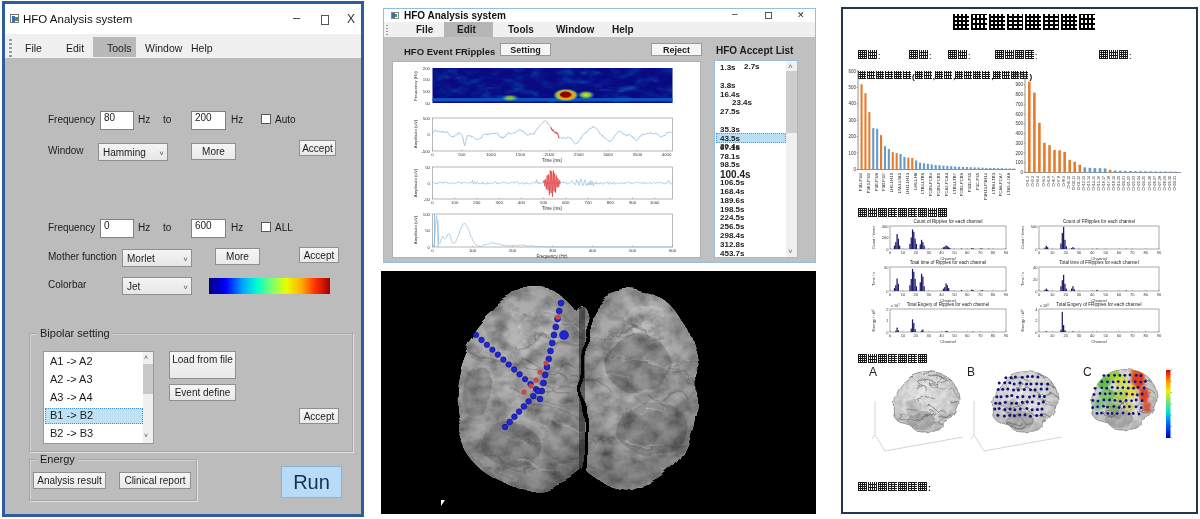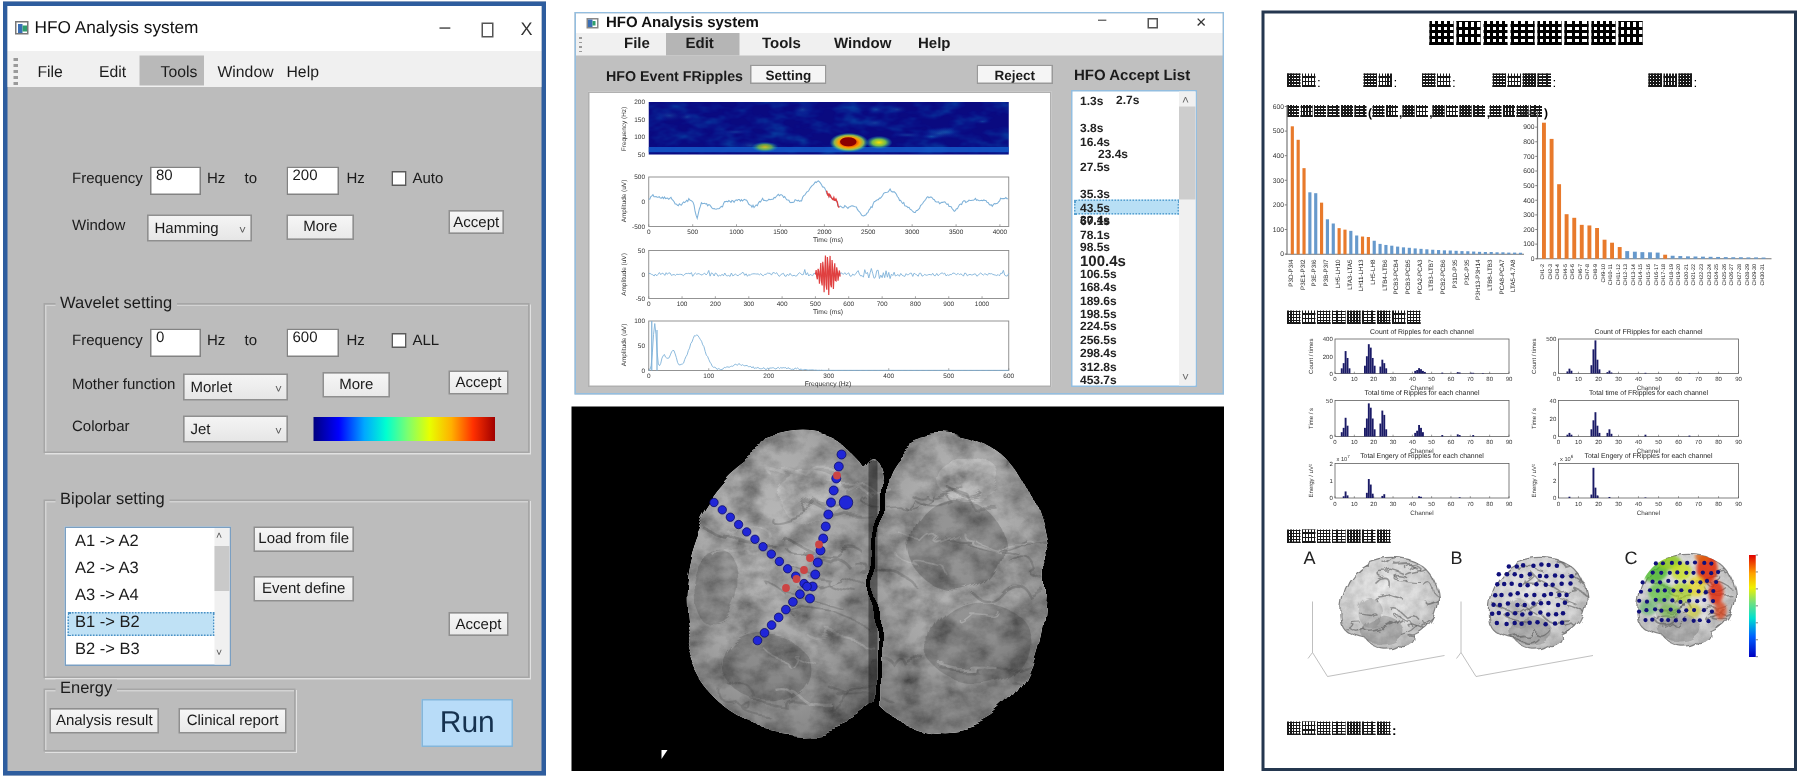--- a/index.html
+++ b/index.html
@@ -46,23 +46,20 @@
 <div class="lbl" style="left:133px;top:110px;">Hz</div>
 <div class="lbl" style="left:158px;top:110px;">to</div>
 <div class="inp" style="left:186px;top:107px;width:35px;height:19px;">200</div>
 <div class="lbl" style="left:226px;top:110px;">Hz</div>
 <div class="cb" style="left:256px;top:110px;"></div>
 <div class="lbl" style="left:270px;top:110px;">Auto</div>
 <div class="lbl" style="left:43px;top:141px;">Window</div>
 <div class="dd" style="left:93px;top:139px;width:70px;height:18px;line-height:17px;">Hamming<b>˅</b></div>
 <div class="btn" style="left:186px;top:139px;width:45px;height:17px;line-height:16px;">More</div>
 <div class="btn" style="left:294px;top:136px;width:37px;height:16px;line-height:15px;">Accept</div>
-<div class="grp" style="left:24px;top:198px;width:324px;height:100px;">
-        <span>Wavelet setting</span>
-      </div>
 <div class="lbl" style="left:43px;top:218px;">Frequency</div>
 <div class="inp" style="left:95px;top:215px;width:34px;height:19px;">0</div>
 <div class="lbl" style="left:133px;top:218px;">Hz</div>
 <div class="lbl" style="left:158px;top:218px;">to</div>
 <div class="inp" style="left:186px;top:215px;width:35px;height:19px;">600</div>
 <div class="lbl" style="left:226px;top:218px;">Hz</div>
 <div class="cb" style="left:256px;top:218px;"></div>
 <div class="lbl" style="left:270px;top:218px;">ALL</div>
 <div class="lbl" style="left:43px;top:247px;">Mother function</div>
 <div class="dd" style="left:117px;top:245px;width:70px;height:18px;line-height:17px;">Morlet<b>˅</b></div>
@@ -79,21 +76,21 @@
 <div class="lbl" style="left:45px;top:369px;font-size:11px;">A2 -&gt; A3</div>
 <div class="lbl" style="left:45px;top:387px;font-size:11px;">A3 -&gt; A4</div>
 <div class="lbl" style="left:45px;top:405px;font-size:11px;">B1 -&gt; B2</div>
 <div class="lbl" style="left:45px;top:423px;font-size:11px;">B2 -&gt; B3</div>
 <div class="abs" style="left:40px;top:404px;width:98px;height:16px;background:#bfe1f5;border:1px dotted #4a90c4;z-index:-0;"></div>
 <div class="lbl" style="left:45px;top:405px;font-size:11px;">B1 -&gt; B2</div>
 <div class="abs" style="left:138px;top:348px;width:10px;height:91px;background:#f0f0f0;"></div>
 <div class="abs" style="left:139px;top:350px;font-size:7px;color:#555;">˄</div>
 <div class="abs" style="left:139px;top:428px;font-size:7px;color:#555;">˅</div>
 <div class="abs" style="left:138px;top:360px;width:10px;height:30px;background:#c9c9c9;"></div>
-<div class="btn" style="left:164px;top:347px;width:67px;height:17px;line-height:16px;">Load from file</div>
+<div class="btn" style="left:164px;top:347px;width:67px;height:28px;line-height:16px;">Load from file</div>
 <div class="btn" style="left:164px;top:380px;width:67px;height:17px;line-height:16px;">Event define</div>
 <div class="btn" style="left:294px;top:404px;width:40px;height:16px;line-height:15px;">Accept</div>
 <div class="grp" style="left:24px;top:455px;width:168px;height:42px;">
         <span>Energy</span>
       </div>
 <div class="btn" style="left:28px;top:468px;width:73px;height:17px;line-height:16px;">Analysis result</div>
 <div class="btn" style="left:114px;top:468px;width:72px;height:17px;line-height:16px;">Clinical report</div>
 <div class="abs" style="left:276px;top:462px;width:61px;height:32px;background:#b8dcf8;border:1px solid #84b6da;color:#16324f;font-size:20px;text-align:center;line-height:30px;">Run</div>
 </div>
 <div class="abs" style="left:383px;top:8px;width:433px;height:255px;border:1px solid #93bee0;background:#c0c0c0;">

